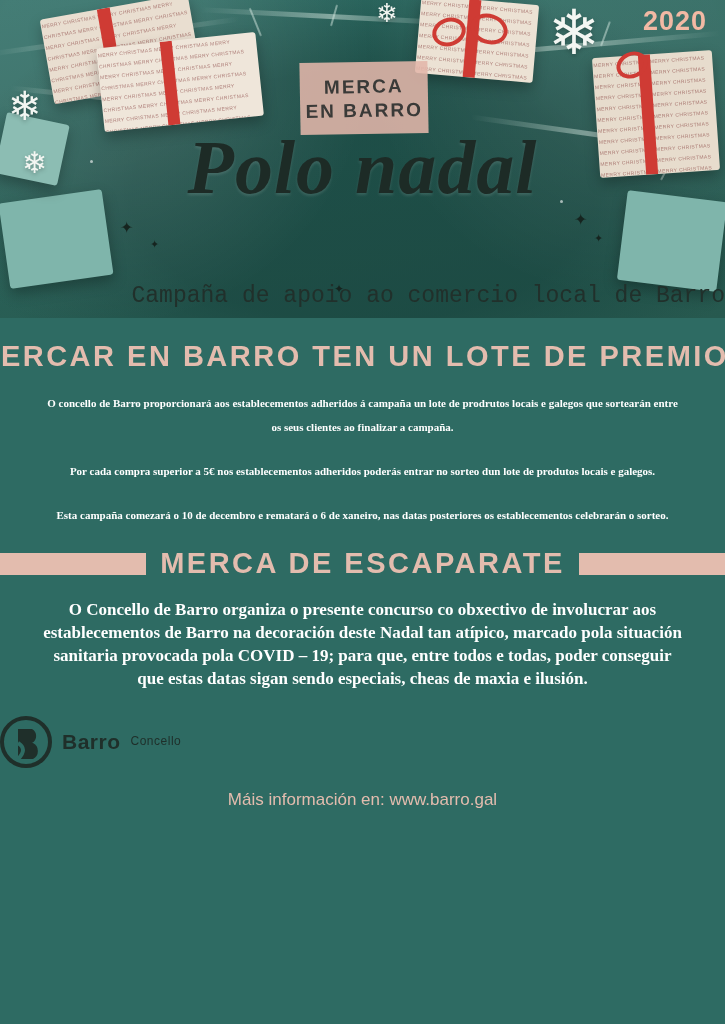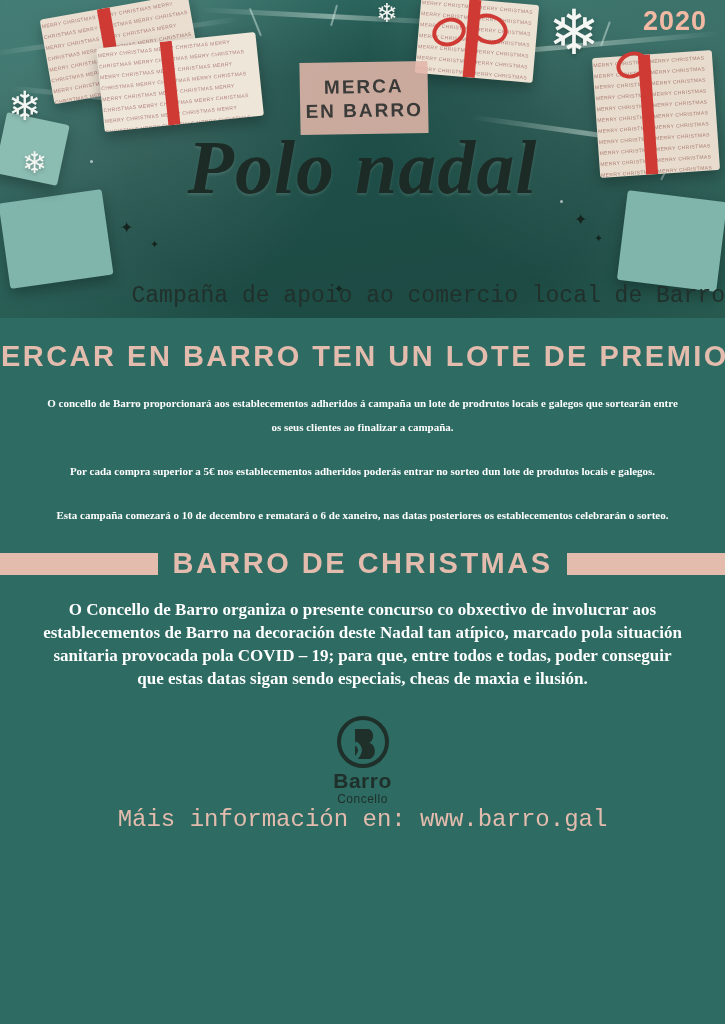--- a/index.html
+++ b/index.html
@@ -218,23 +218,23 @@
     margin-bottom: 4px;
   }
   .para.tight { margin-bottom: 2px; }
 
   .section2 { margin-top: 16px; }
 
   
   .logo-wrap {
     margin-top: 26px;
     display: flex;
-    flex-direction: column;
+    flex-direction: row;
     align-items: center;
-    gap: 2px;
+    gap: 10px;
   }
   .logo-mark {
     width: 52px;
     height: 52px;
     position: relative;
   }
   .logo-name {
     color: #1f2f2a;
     font-size: 21px;
     font-weight: 700;
@@ -244,24 +244,25 @@
   }
   .logo-sub {
     color: #1f2f2a;
     font-size: 12px;
     letter-spacing: 0.5px;
     font-family: "Liberation Sans", sans-serif;
     margin-top: -2px;
   }
 
   .footer {
+    margin-top: 22px;
     text-align: center;
     color: #e3bcae;
-    font-size: 24px;
-    font-family: Liberation Mono, monospace;
+    font-size: 17px;
+    font-family: Liberation Sans, sans-serif;
     padding-bottom: 18px;
   }
 </style>
 </head>
 <body>
 
 <div class="hero">
   <div class="hero-photo"></div>
 
   <div class="branch" style="left:-10px; top:34px; width:250px; transform:rotate(-8deg);"></div>
@@ -340,21 +341,21 @@
     <h2>MERCAR EN BARRO TEN UN LOTE DE PREMIOS</h2>
 
   </div>
 
   <p class="para">O concello de Barro proporcionará aos establecementos adheridos á campaña  un lote de prodrutos locais e galegos que sortearán entre os seus clientes ao finalizar a campaña.</p>
   <p class="para">Por cada compra superior a 5€ nos establecementos adheridos poderás  entrar no sorteo dun lote de produtos locais e galegos.</p>
   <p class="para">Esta campaña comezará o 10 de decembro e rematará o 6 de xaneiro, nas datas  posteriores os establecementos celebrarán o sorteo.</p>
 
   <div class="section-head section2">
     <div class="bar" style="width:200px;"></div>
-    <h2>BARRO DE CHRISTMAS</h2>
+    <h2>MERCA DE ESCAPARATE</h2>
     <div class="bar" style="width:200px;"></div>
   </div>
 
   <p class="para small tight">O Concello de Barro organiza o presente concurso co obxectivo de involucrar aos establecementos de Barro na decoración deste Nadal tan atípico, marcado pola situación sanitaria provocada pola COVID – 19; para que, entre todos e todas, poder conseguir que estas datas sigan sendo especiais, cheas de maxia e ilusión.</p>
 
   <div class="logo-wrap">
     <div class="logo-mark">
       <svg width="52" height="52" viewBox="0 0 52 52" aria-hidden="true">
         <circle cx="26" cy="26" r="24" fill="none" stroke="#1f2f2a" stroke-width="4"></circle>
         <path d="M18 13 L32 13 A8 8 0 0 1 32 27 L18 27 Z" fill="#1f2f2a"></path>

